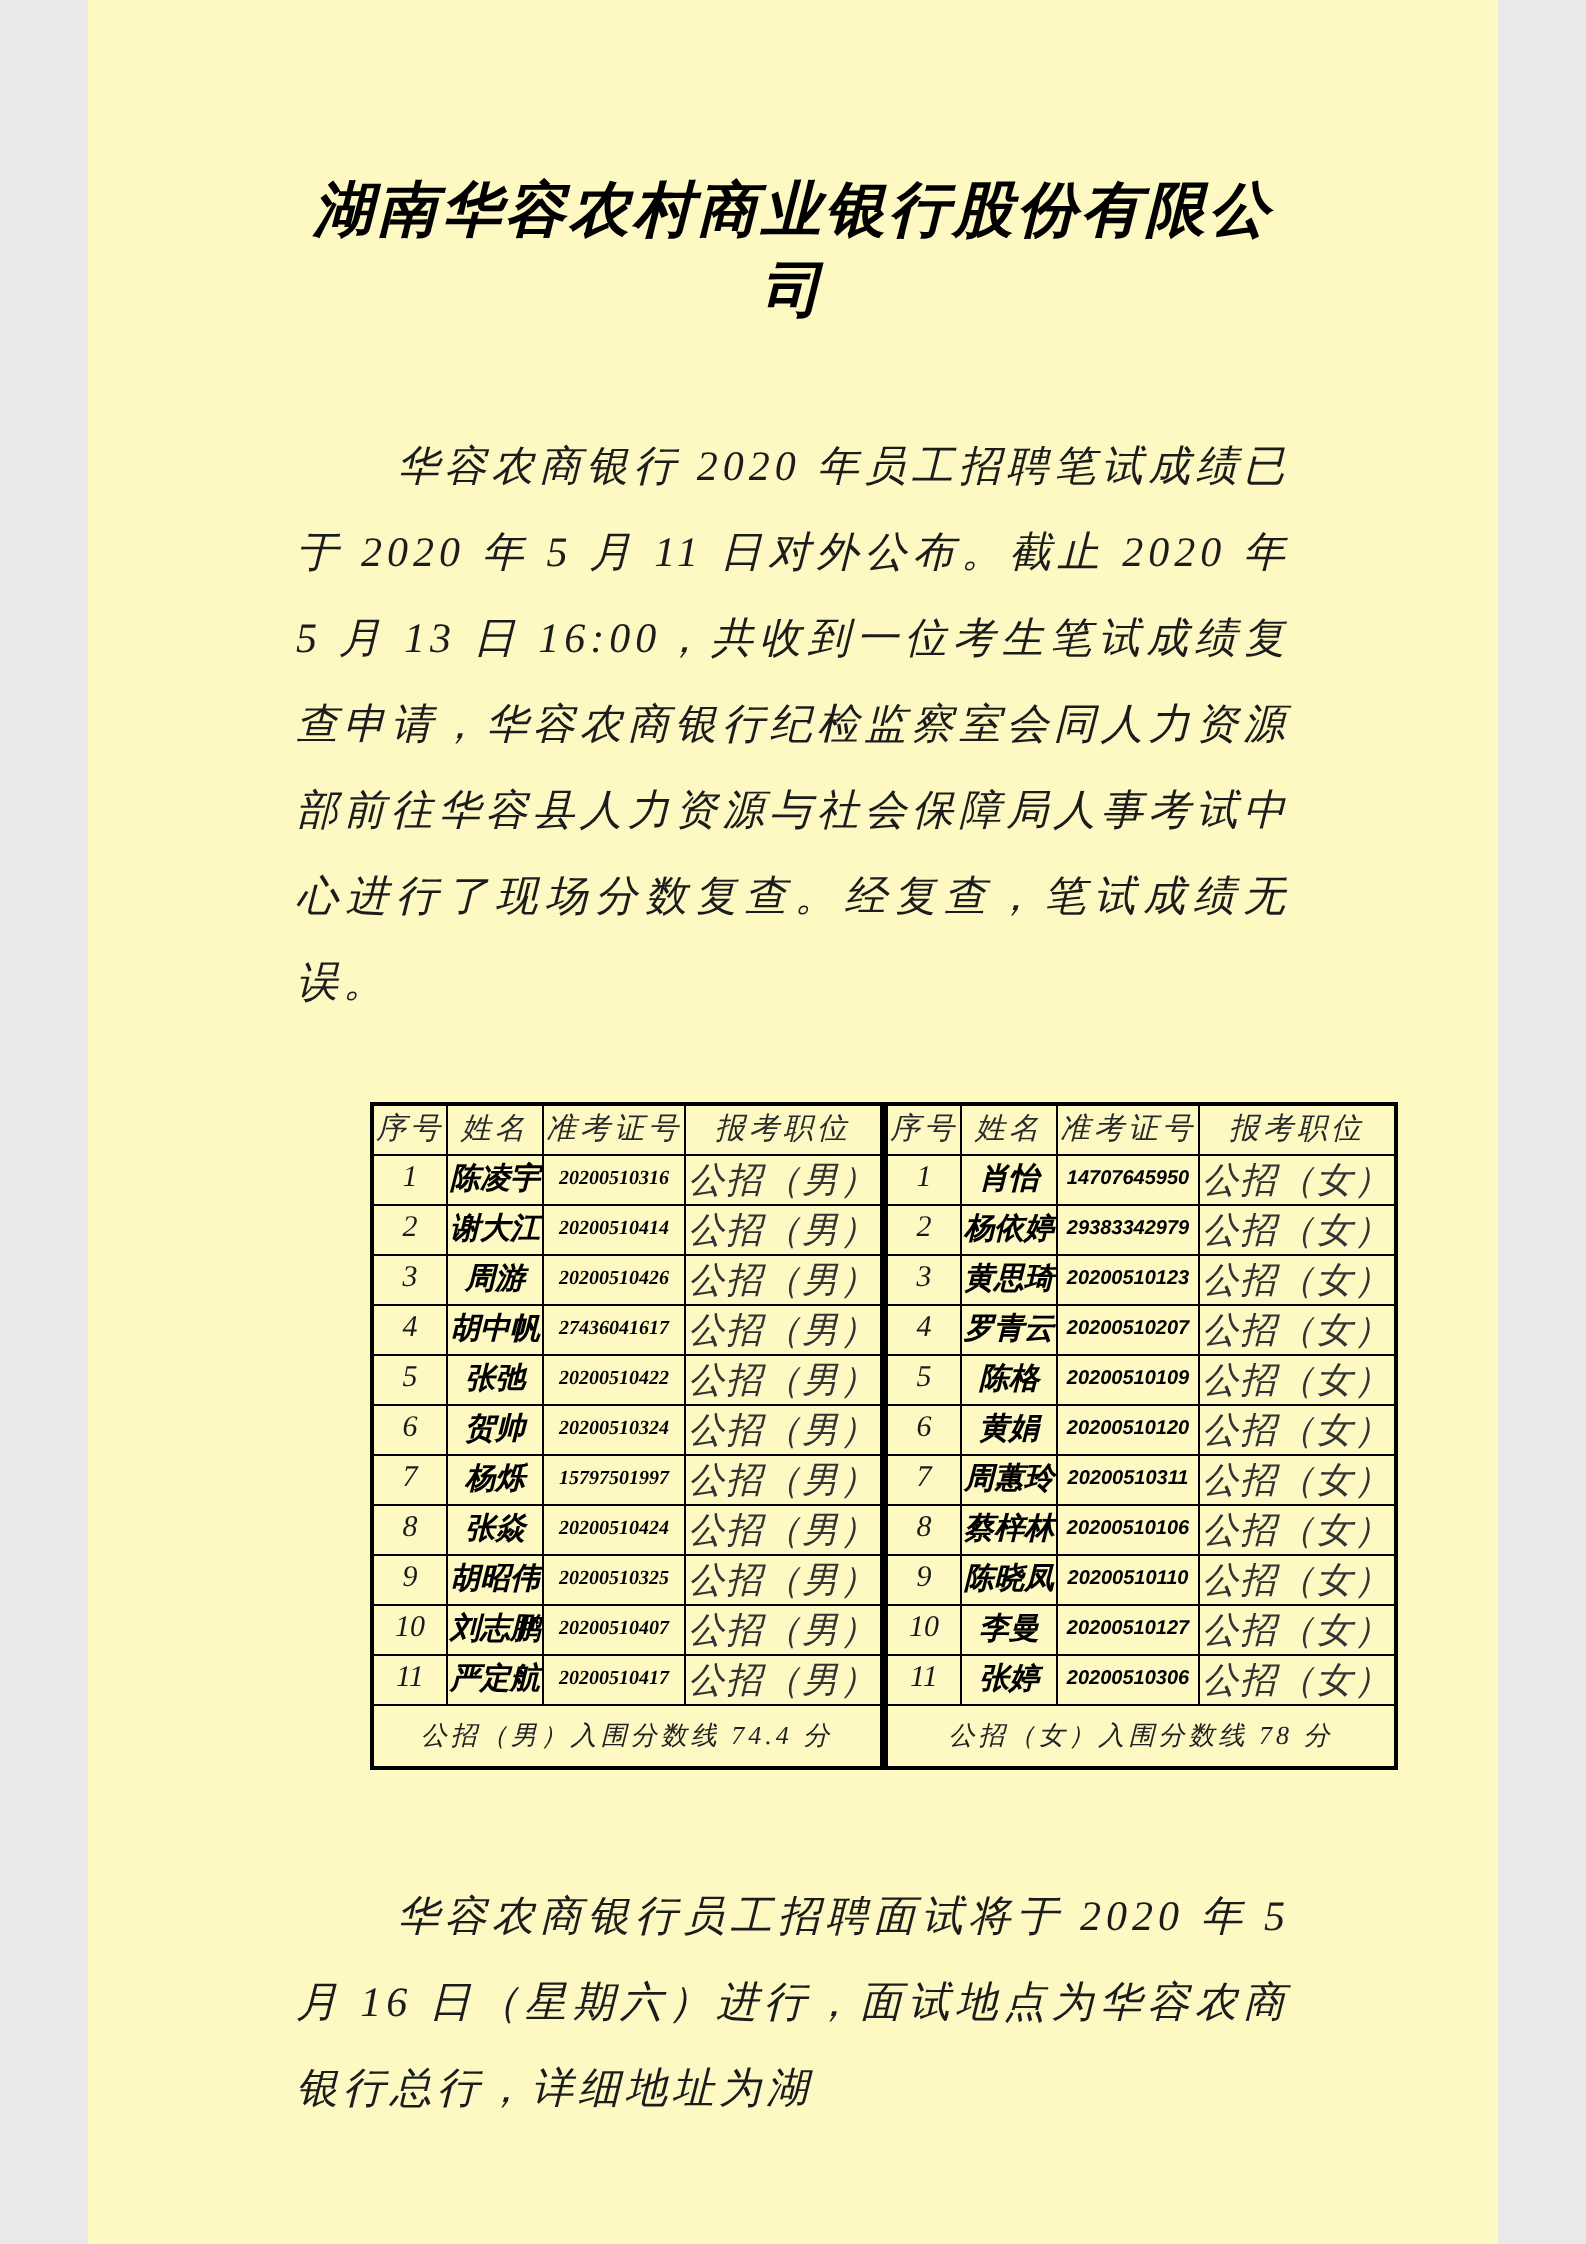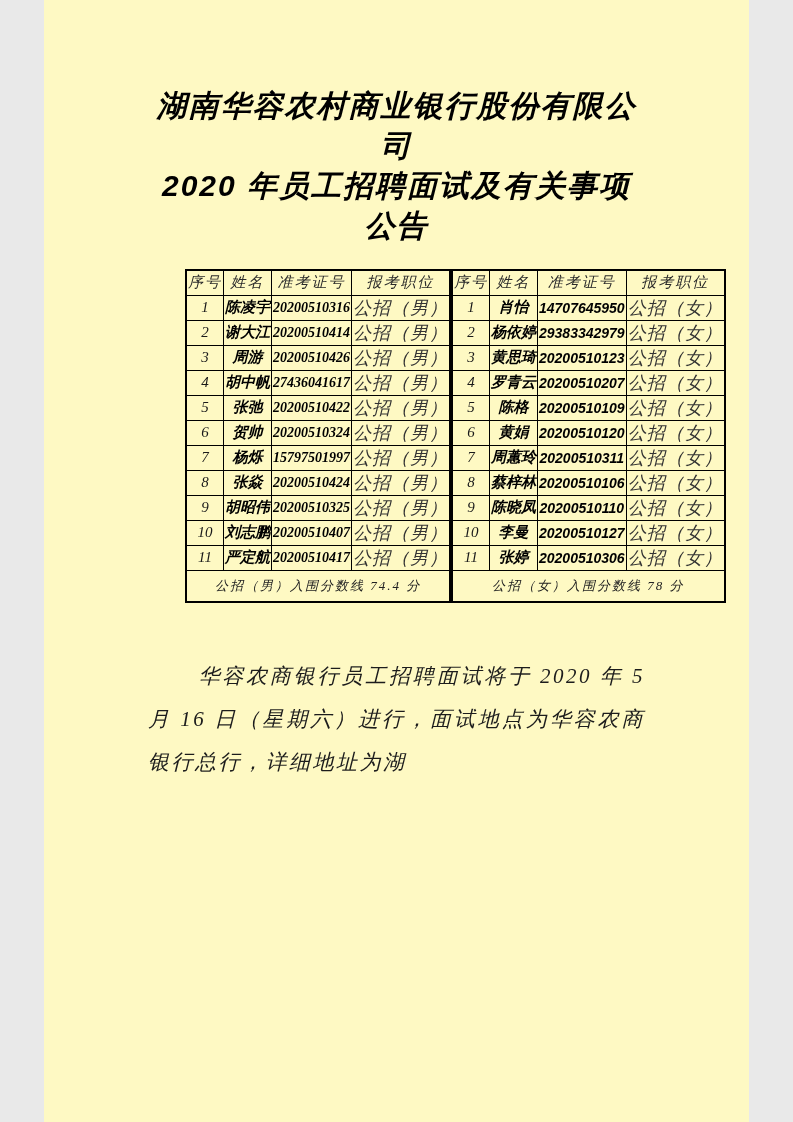--- a/index.html
+++ b/index.html
@@ -34,21 +34,21 @@
     letter-spacing: 2.5px;
     text-align: justify;
     text-indent: 2.4em;
     color: #1c1c1c;
   }
   .para-1 { margin-top: 46px; }
   .para-2 { margin-top: 0; }
   .para-3 { margin-top: 52px; }
   .tables {
     display: flex;
-    margin: 23px 0 0 13px;
+    margin: 38px 0 0 13px;
     padding-left: 24px;
   }
   table {
     border-collapse: collapse;
     table-layout: fixed;
   }
   .half { border: 2px solid #000; }
   .half th, .half td {
     border: 1px solid #000;
     text-align: center;
@@ -68,21 +68,21 @@
   .c-no {
     font-size: 15px;
     font-family: "Liberation Serif", "DejaVu Serif", serif;
   }
   .c-name {
     font-family: "Liberation Sans", "DejaVu Sans", sans-serif;
     font-weight: bold;
     font-size: 15px;
     color: #000;
   }
-  .c-ticket { font-weight: bold; font-size: 14px; color: #000; }
+  .c-ticket { font-weight: bold; font-size: 10px; color: #000; }
   .male-table .c-ticket { font-family: "Liberation Serif", "DejaVu Serif", serif; }
   .female-table .c-ticket { font-family: "Liberation Sans", "DejaVu Sans", sans-serif; }
   .c-position { font-size: 18px; letter-spacing: 1px; color: #333; }
   .half tfoot td {
     height: 32px;
     font-size: 13px;
     letter-spacing: 2px;
     color: #222;
   }
   col.w-no { width: 40px; }
@@ -95,23 +95,23 @@
   .female-table col.w-pos { width: 94px; }
 </style>
 </head>
 <body>
 
 <div class="page">
   <div class="content">
 
     <h1 class="doc-title">
       <span class="title-line">湖南华容农村商业银行股份有限公司</span>
-      <span class="title-line">2020 年员工招聘面试及有关事项公告</span>
     </h1>
 
+    <p class="para para-1">华容农商银行 2020 年员工招聘笔试成绩已于 2020 年 5 月 11 日对外公布。截止 2020 年 5 月 13 日 16:00，共收到一位考生笔试成绩复查申请，华容农商银行纪检监察室会同人力资源部前往华容县人力资源与社会保障局人事考试中心进行了现场分数复查。经复查，笔试成绩无误。</p>
 
 
     <div class="tables">
 
       <table class="half male-table">
         <colgroup>
           <col class="w-no">
             <col class="w-name">
             <col class="w-ticket">
             <col class="w-pos">

